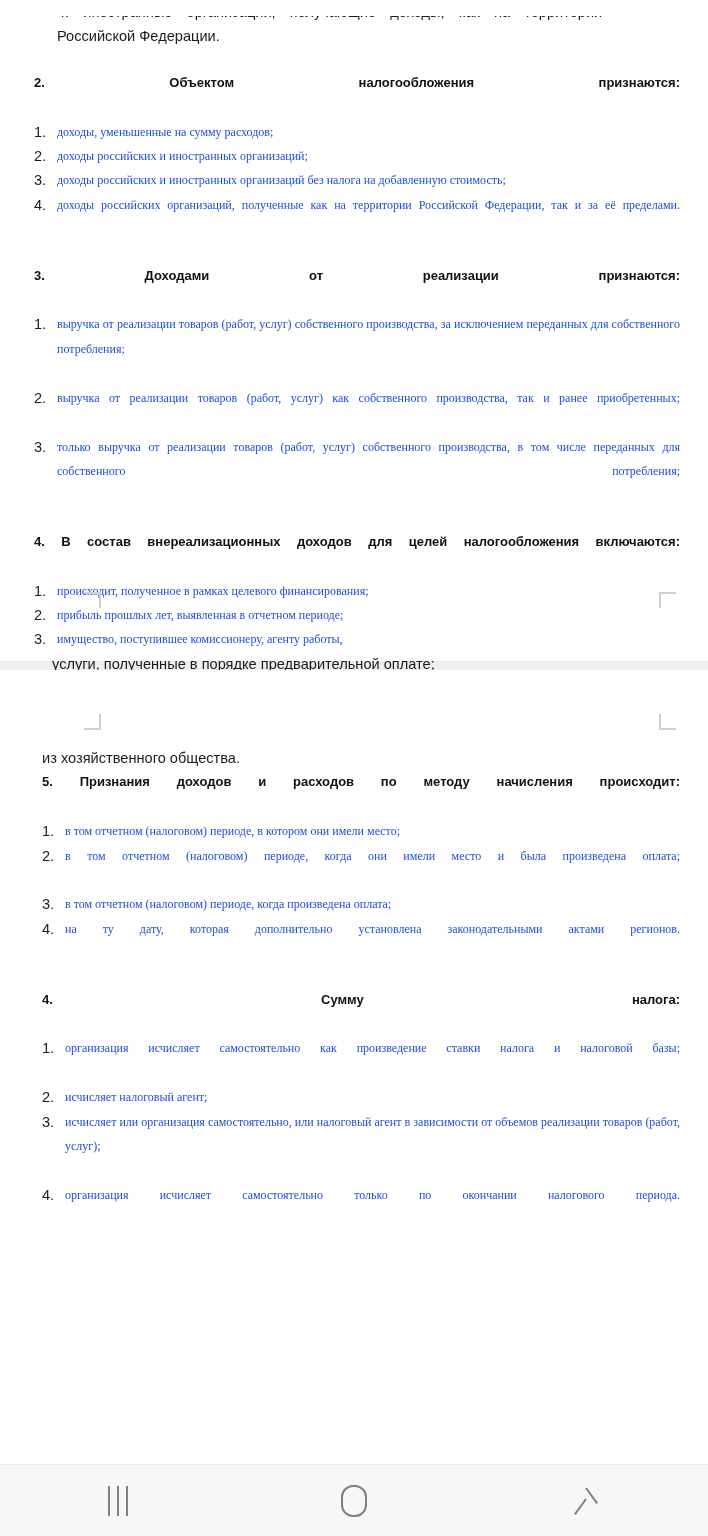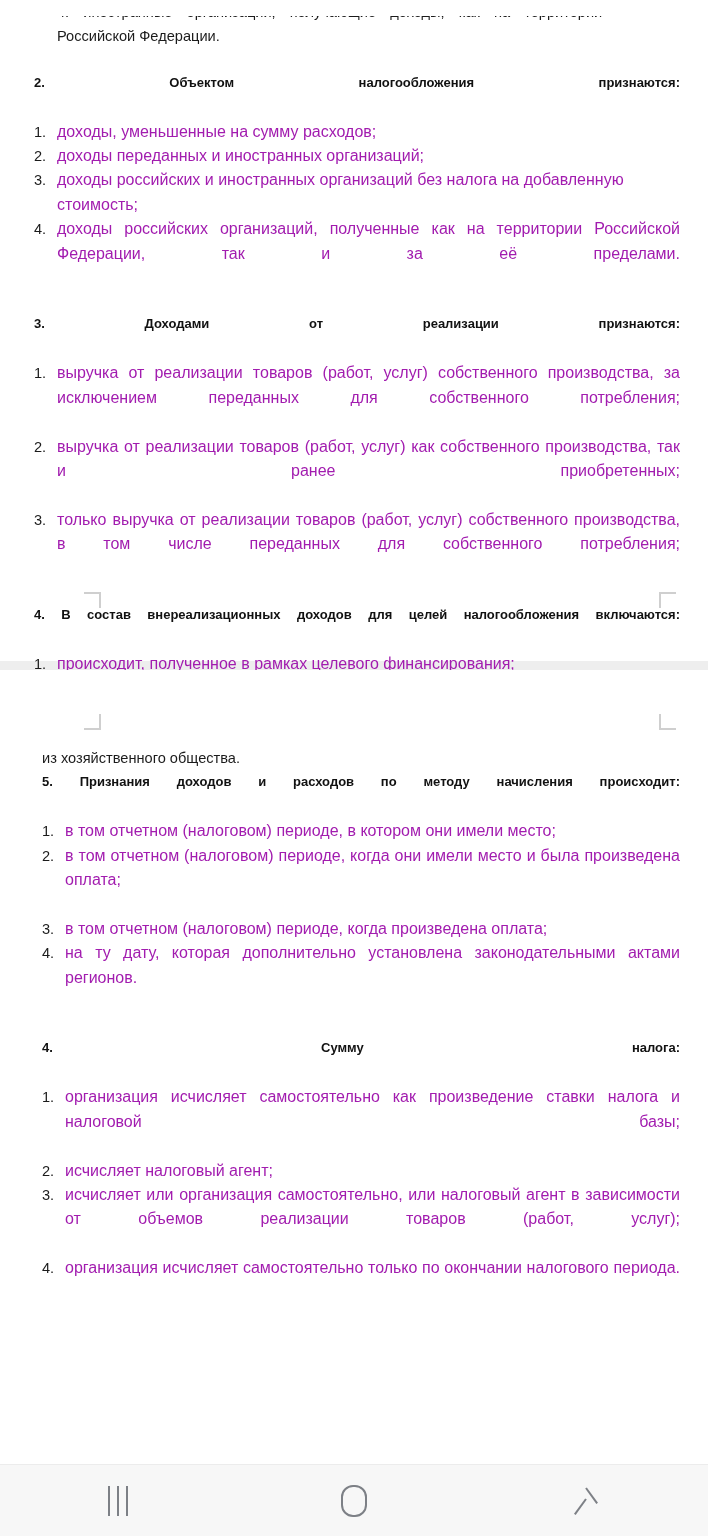--- a/index.html
+++ b/index.html
@@ -77,25 +77,26 @@
   .item .num {
     position: absolute;
     left: 6px;
     top: 0;
     font-size: 14.6px;
     line-height: 24.4px;
     color: #1b1b1b;
   }
   .item .txt {
     display: block;
-    font-size: 16px;
+    font-size: 12px;
     line-height: 24.4px;
-    color: #a21caf;
+    color: #1d4ed8;
     text-align: justify;
     text-justify: inter-word;
+    font-family: Liberation Serif, serif;
   }
   
   .item .txt::after,
   .para::after {
     content: "";
     display: inline-block;
     width: 100%;
     height: 0;
   }
   .item.nojust .txt {
@@ -250,21 +251,21 @@
 
       <div class="heading-block">
         <p class="heading">2. Объектом налогообложения признаются:</p>
       </div>
       <div class="item nojust">
         <span class="num">1.</span>
         <span class="txt">доходы, уменьшенные на сумму расходов;</span>
       </div>
       <div class="item nojust">
         <span class="num">2.</span>
-        <span class="txt">доходы переданных и иностранных организаций;</span>
+        <span class="txt">доходы российских и иностранных организаций;</span>
       </div>
       <div class="item nojust">
         <span class="num">3.</span>
         <span class="txt">доходы российских и иностранных организаций без  налога                  на добавленную стоимость;</span>
       </div>
       <div class="item">
         <span class="num">4.</span>
         <span class="txt">доходы российских организаций, полученные как на территории Российской Федерации, так и за её пределами.</span>
       </div>
 

